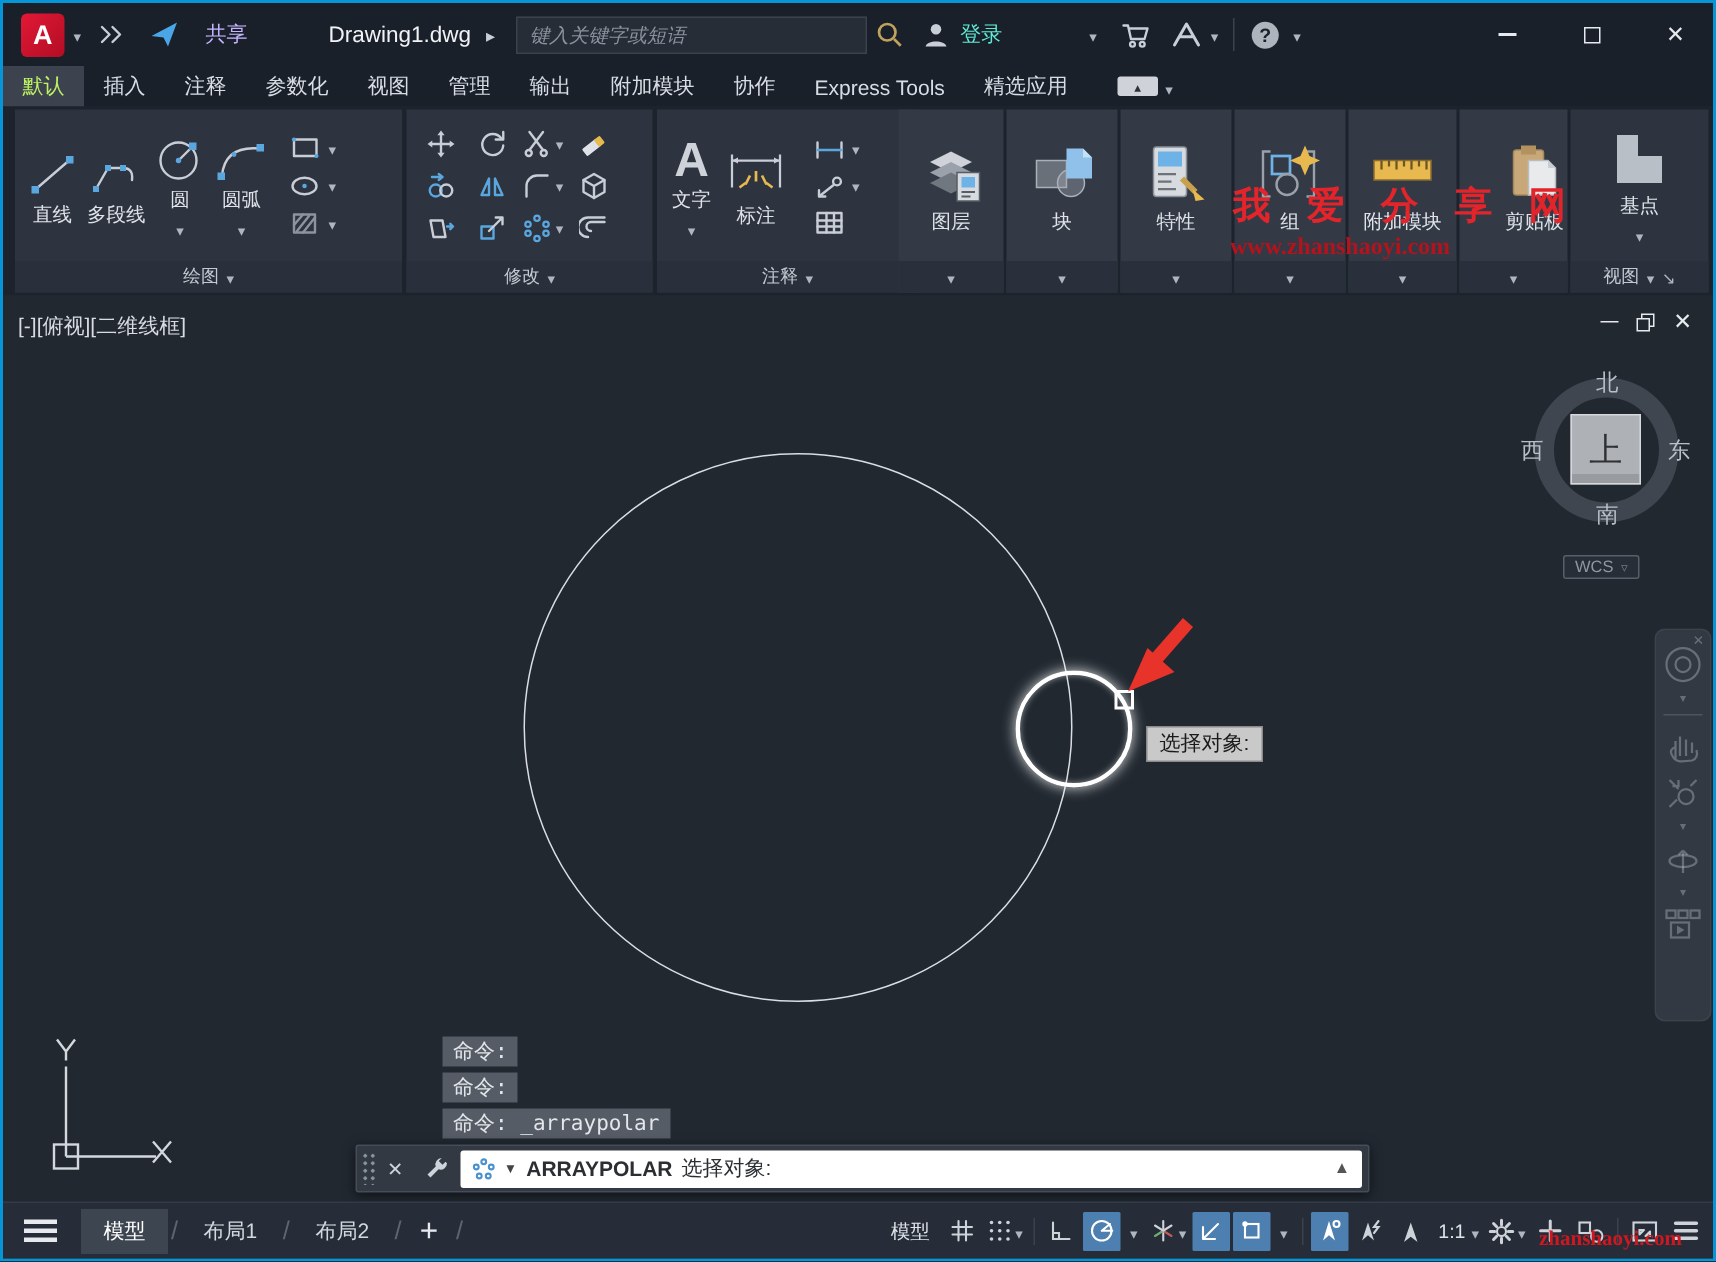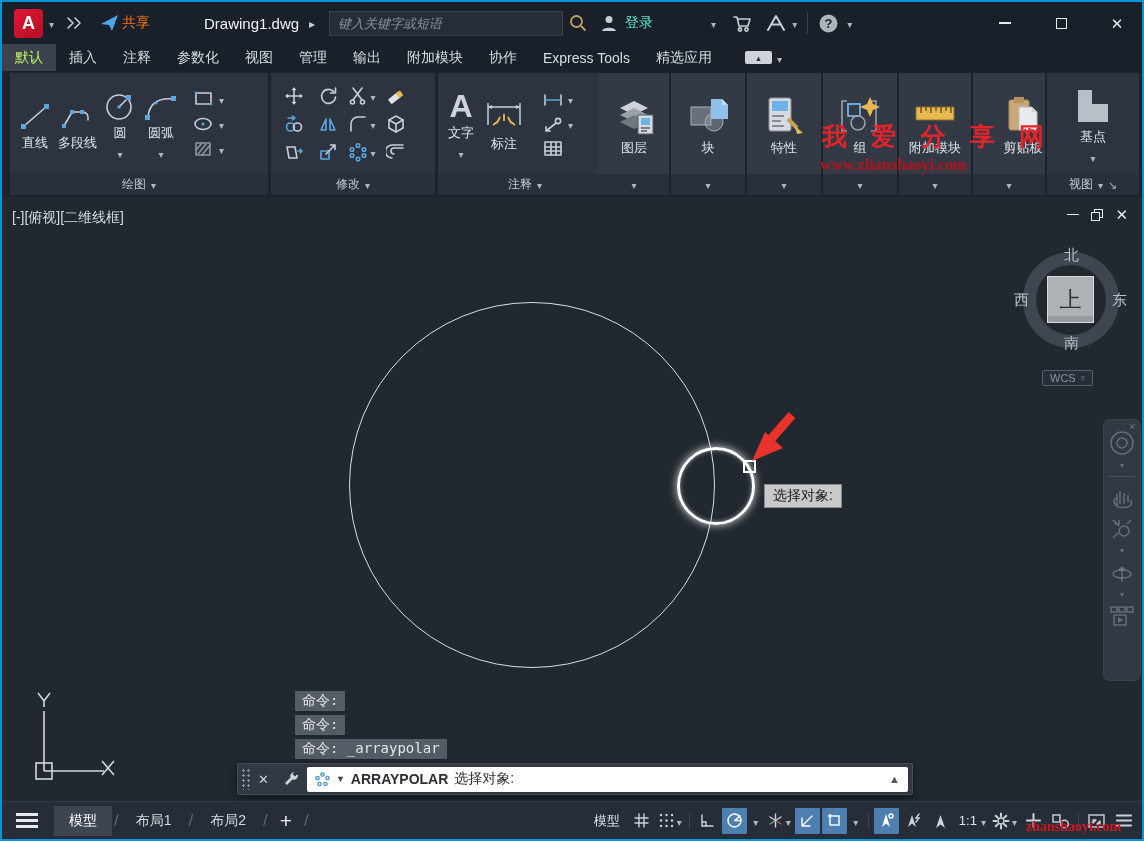--- a/index.html
+++ b/index.html
@@ -118,21 +118,21 @@
     <div class="logo">
         <span>A</span>
       </div>
     <span class="cv" style="margin-left:6px"></span>
     <svg class="ic" width="18" height="14" viewBox="0 0 18 14" style="margin-left:12px">
         <path d="M2 2l5 5-5 5M9 2l5 5-5 5" fill="none"></path>
       </svg>
     <svg width="19" height="18" viewBox="0 0 19 18" style="margin-left:16px">
         <polygon points="1,10 18,1 12,17 9,11" fill="#4ba6e8"></polygon>
       </svg>
-    <span style="margin-left:3px;color:#f97316">共享</span>
+    <span style="margin-left:18px;color:#c4b5fd">共享</span>
     <span style="margin-left:54px;color:#f0f2f5;font-size:15px">Drawing1.dwg</span>
     <span class="tri-r" style="margin-left:10px"></span>
     <input class="search" placeholder="键入关键字或短语" style="">
     <svg width="18" height="18" viewBox="0 0 18 18" style="margin-left:6px;stroke:#bfa25e;fill:none;stroke-width:1.8">
         <circle cx="7.5" cy="7.5" r="5.5"></circle>
         <path d="M12 12l4.5 4.5"></path>
       </svg>
     <svg class="ic" width="20" height="20" viewBox="0 0 20 20" style="margin-left:12px">
         <circle cx="10" cy="6.5" r="3.5" fill="#c9ced6" stroke="none"></circle>
         <path d="M3 18c1-4.5 13-4.5 14 0z" fill="#c9ced6" stroke="none"></path>

